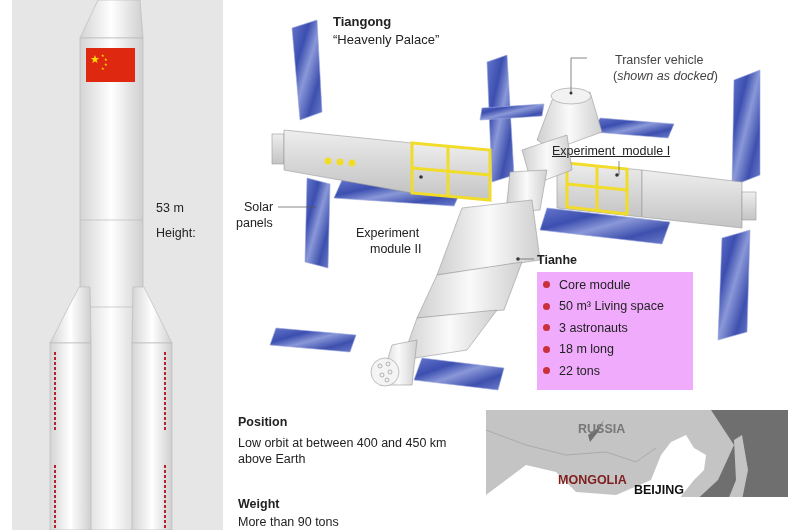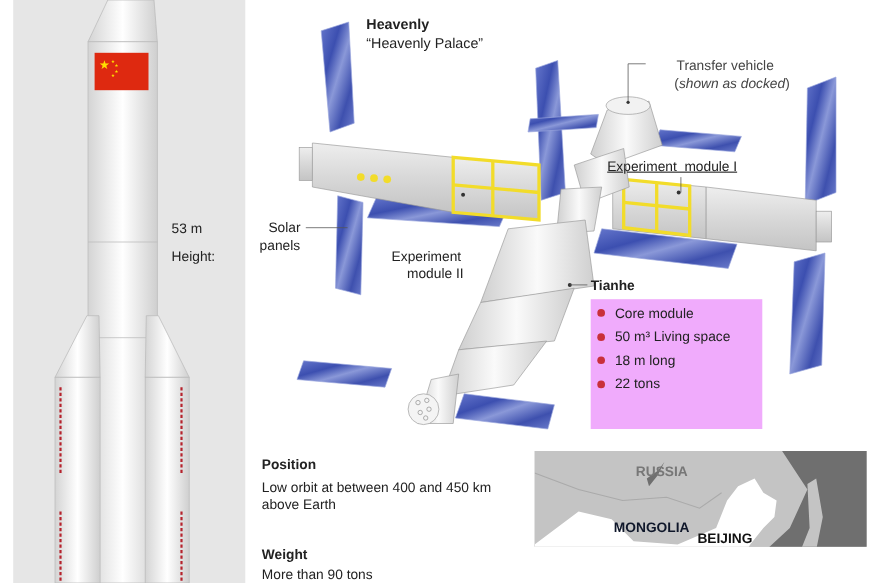--- a/index.html
+++ b/index.html
@@ -146,21 +146,21 @@
   </g>
 
   <g stroke="#555" stroke-width="0.7" fill="none">
     <polyline points="349,92 349,58 365,58"></polyline>
     <line x1="397" y1="161" x2="397" y2="175"></line>
     <line x1="56" y1="207" x2="94" y2="207"></line>
     <line x1="296" y1="259" x2="312" y2="259"></line>
   </g>
 </svg>
 
-<div class="lbl bold" style="left:333px;top:14px;font-size:13px;">Heavenly</div>
+<div class="lbl bold" style="left:333px;top:14px;font-size:13px;">Tiangong</div>
 <div class="lbl" style="left:333px;top:32px;font-size:13px;">“Heavenly Palace”</div>
 
 <div class="lbl" style="left:615px;top:53px;color:#444;">Transfer vehicle</div>
 <div class="lbl" style="left:613px;top:69px;color:#444;"><span>(</span><span class="ital">shown as docked</span><span>)</span></div>
 
 <div class="lbl" style="left:552px;top:144px;white-space:pre;text-decoration:underline;">Experiment  module I</div>
 
 <div class="lbl" style="left:244px;top:200px;">Solar</div>
 <div class="lbl" style="left:236px;top:216px;">panels</div>
 
@@ -171,20 +171,24 @@
 
 <div id="tianhe-box" class="abs">
   <div style="height:2px"></div>
   <div class="bullet-row">
       <span class="dot"></span>
       <span>Core module</span>
     </div>
   <div class="bullet-row">
       <span class="dot"></span>
       <span>50 m³ Living space</span>
+    </div>
+  <div class="bullet-row">
+      <span class="dot"></span>
+      <span>3 astronauts</span>
     </div>
   <div class="bullet-row">
       <span class="dot"></span>
       <span>18 m long</span>
     </div>
   <div class="bullet-row">
       <span class="dot"></span>
       <span>22 tons</span>
     </div>
 </div>
@@ -203,18 +207,18 @@
 
     <polygon points="248,30 256,25 262,60 255,95 245,110 240,95 250,70" fill="#c4c4c4"></polygon>
 
     <polyline points="0,20 40,35 80,45 120,42 150,52 170,38" fill="none" stroke="#aaa" stroke-width="1"></polyline>
 
     <polygon points="0,85 40,55 70,62 90,82 130,85 165,70 175,45 185,32 200,25 208,38 220,45 218,60 208,70 196,85 188,98 176,104 170,120 0,120" fill="#ffffff"></polygon>
 
     <path d="M102,25 L112,18 L118,10 L112,22 L104,32 Z" fill="#6f6f6f"></path>
   </svg>
   <div class="maplbl" style="left:92px;top:12px;color:#777;">RUSSIA</div>
-  <div class="maplbl" style="left:72px;top:63px;color:#0f172a;">MONGOLIA</div>
+  <div class="maplbl" style="left:72px;top:63px;color:#7f1d1d;">MONGOLIA</div>
   <div class="maplbl" style="left:38px;top:86px;color:#111;font-size:13px;">C H I N A</div>
   <div class="maplbl" style="left:148px;top:73px;color:#111;">BEIJING</div>
   <div class="abs" style="left:150px;top:89px;width:6px;height:6px;background:#111;"></div>
   <div class="abs" style="left:218px;top:105px;font-size:10px;color:#e8c8c8;letter-spacing:0.5px;">SCIENCEAQ.COM</div>
 </div>
 
 </body></html>

